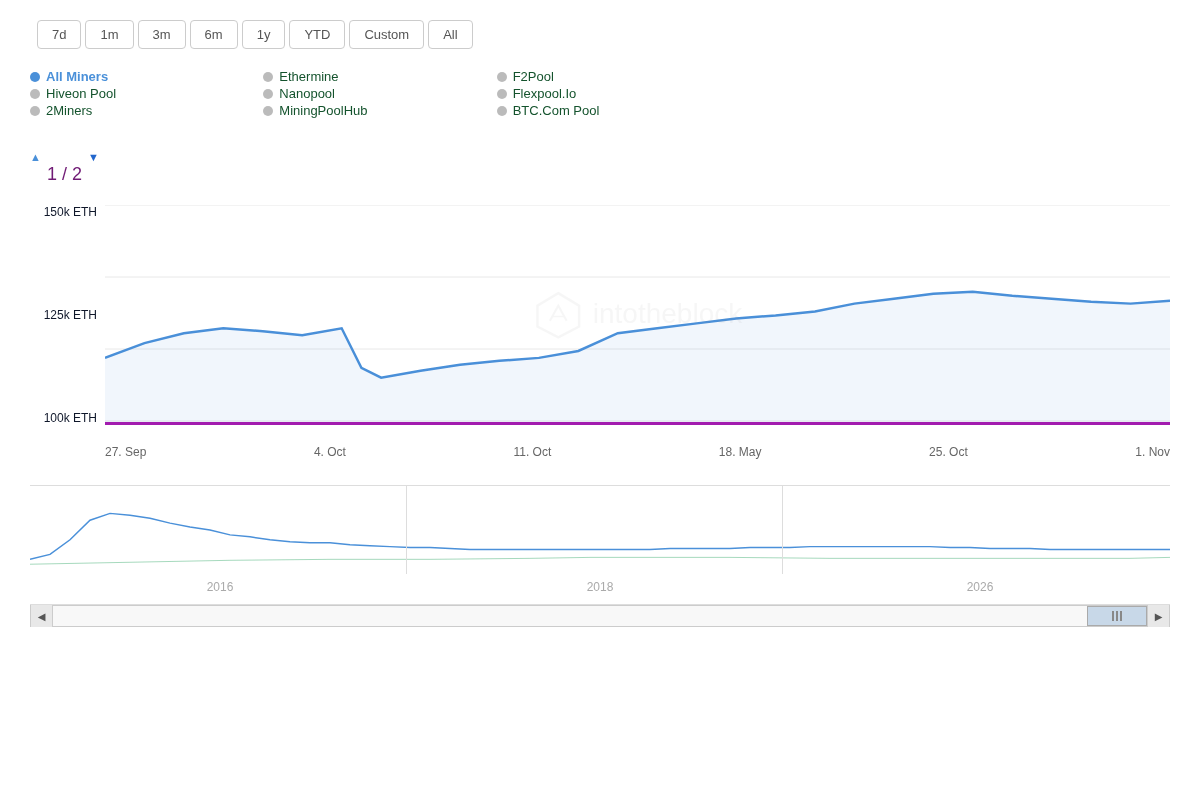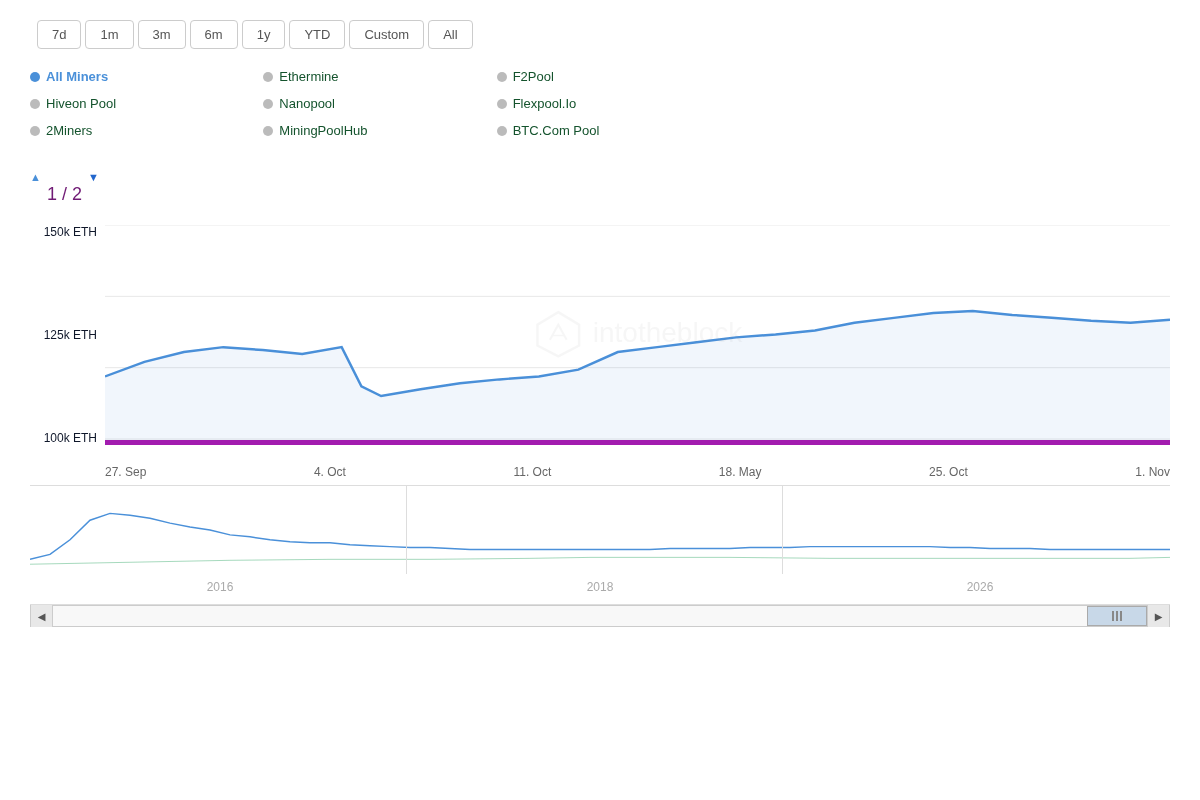--- a/index.html
+++ b/index.html
@@ -33,21 +33,21 @@
       border-radius: 4px;
       cursor: pointer;
       font-size: 13px;
       color: #555;
     }
 
     
     .legend {
       display: grid;
       grid-template-columns: repeat(3, 1fr);
-      gap: 12px 0;
+      gap: 2px 0;
       margin-bottom: 10px;
       max-width: 700px;
     }
     .legend-item {
       display: flex;
       align-items: center;
       gap: 6px;
       font-size: 13px;
     }
     .legend-dot {
@@ -95,21 +95,21 @@
       font-size: 12px;
       color: #0f172a;
     }
     .y-label { text-align: right; padding-right: 8px; }
     .chart-plot {
       position: absolute;
       left: 75px;
       right: 0;
       top: 0;
       bottom: 40px;
-      border-bottom: 5px solid #a21caf;
+      border-bottom: 3px solid #a21caf;
     }
     .x-axis-labels {
       position: absolute;
       left: 75px;
       right: 0;
       bottom: 0;
       height: 40px;
       display: flex;
       justify-content: space-between;
       align-items: flex-start;
@@ -134,21 +134,21 @@
     .watermark-icon {
       width: 50px;
       height: 50px;
     }
 
     
     .mini-chart-area {
       position: relative;
       width: 100%;
       height: 120px;
-      margin-top: 0;
+      margin-top: 20px;
       border-top: 1px solid #ddd;
       border-bottom: 1px solid #ddd;
     }
     .mini-chart-plot {
       position: absolute;
       left: 0;
       right: 0;
       top: 0;
       bottom: 30px;
     }

